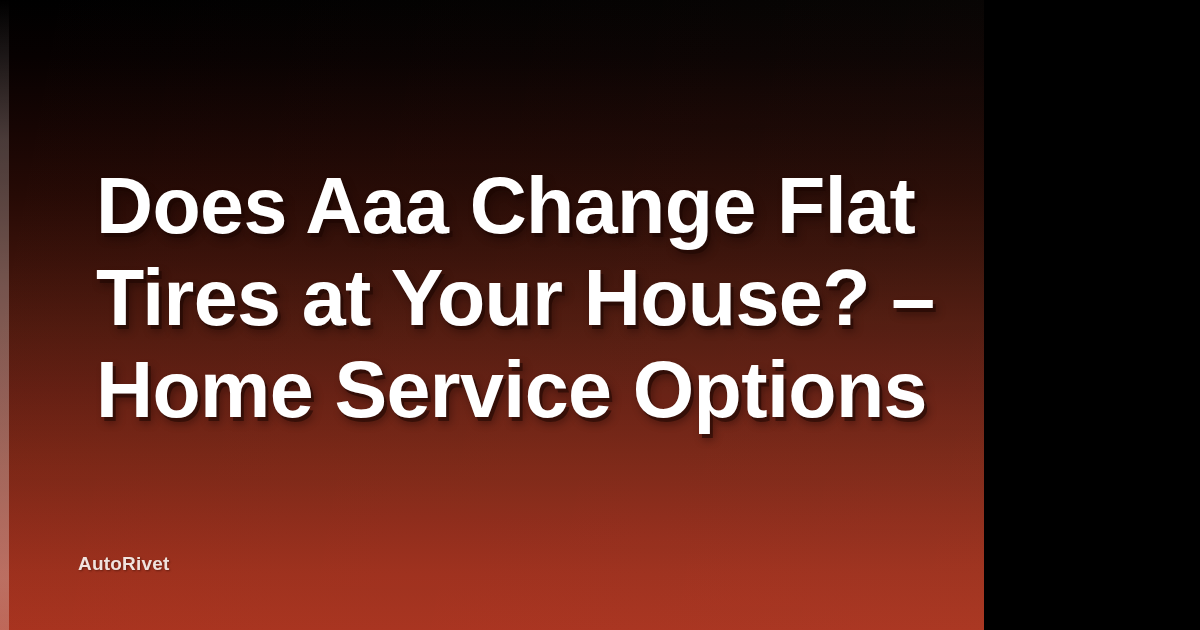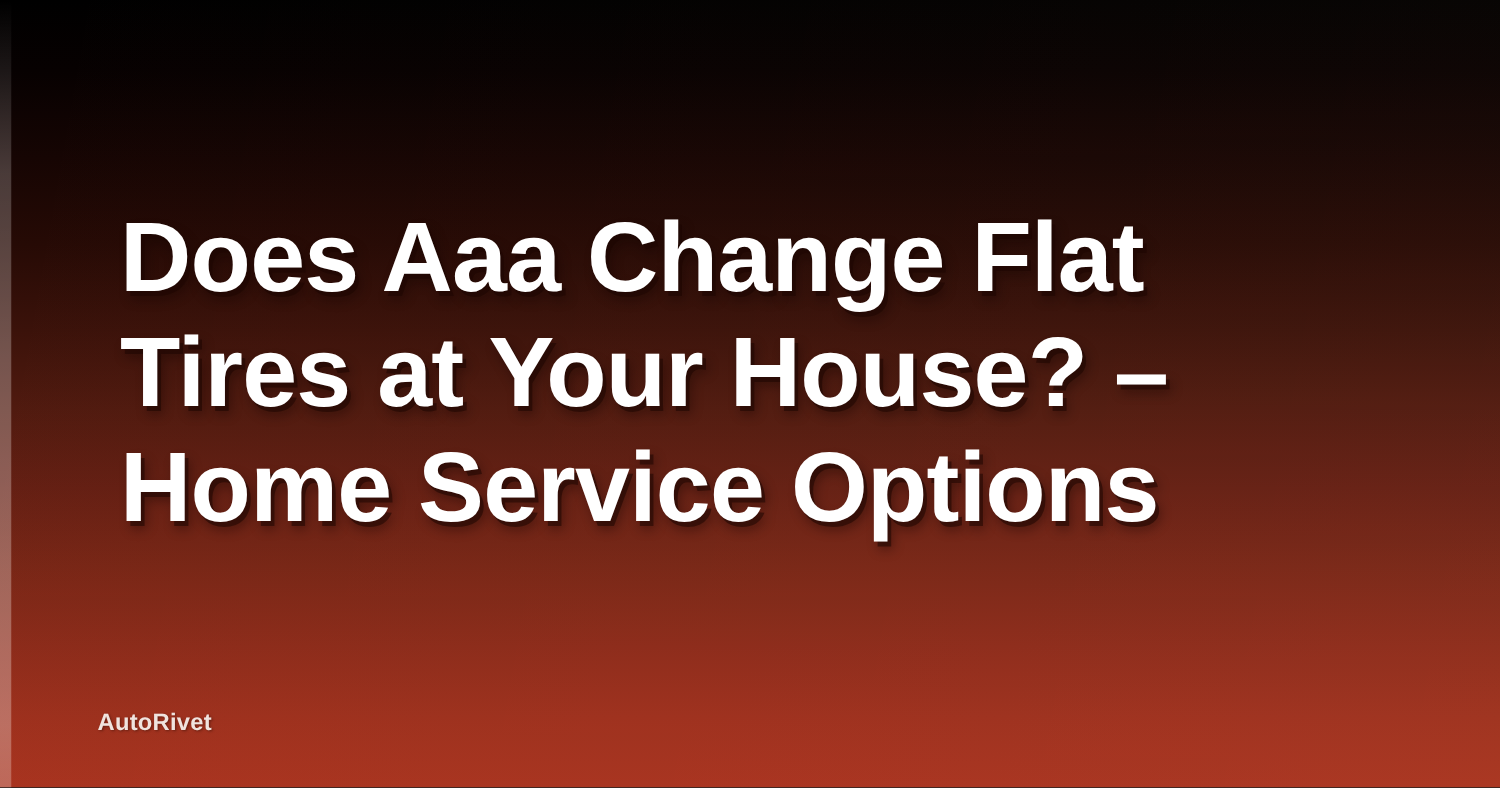--- a/index.html
+++ b/index.html
@@ -7,21 +7,21 @@
 
   html, body {
     width: 1200px;
     height: 630px;
     overflow: hidden;
     background: #000000;
   }
 
   .card {
     position: relative;
-    width: 1200px;
+    width: 984px;
     height: 630px;
     overflow: hidden;
     font-family: "Liberation Sans", sans-serif;
   }
 
   
   .bg-gradient {
     position: absolute;
     inset: 0;
     background: linear-gradient(
@@ -97,21 +97,21 @@
     letter-spacing: -0.6px;
     text-shadow:
       3px 4px 0px rgba(30, 6, 2, 0.55),
       4px 6px 9px rgba(20, 4, 1, 0.40);
     white-space: pre-line;
   }
 
   .brand {
     position: absolute;
     left: 78px;
-    top: 568px;
+    top: 553px;
     color: #f0e3de;
     font-family: "Liberation Sans", sans-serif;
     font-size: 19px;
     font-weight: bold;
     letter-spacing: 0.2px;
     text-shadow: 1px 1px 2px rgba(40, 8, 3, 0.45);
   }
 </style>
 </head>
 <body>

